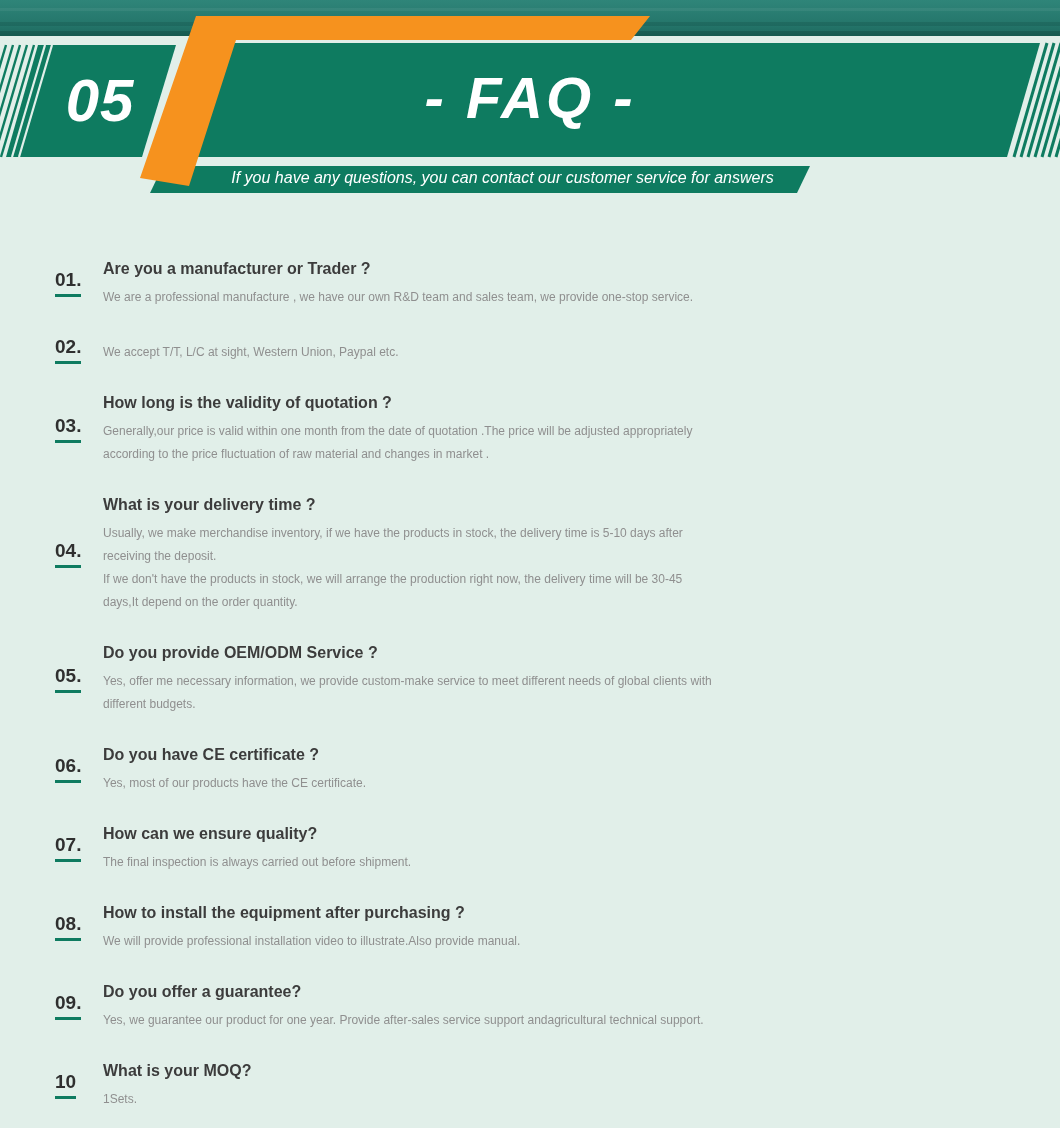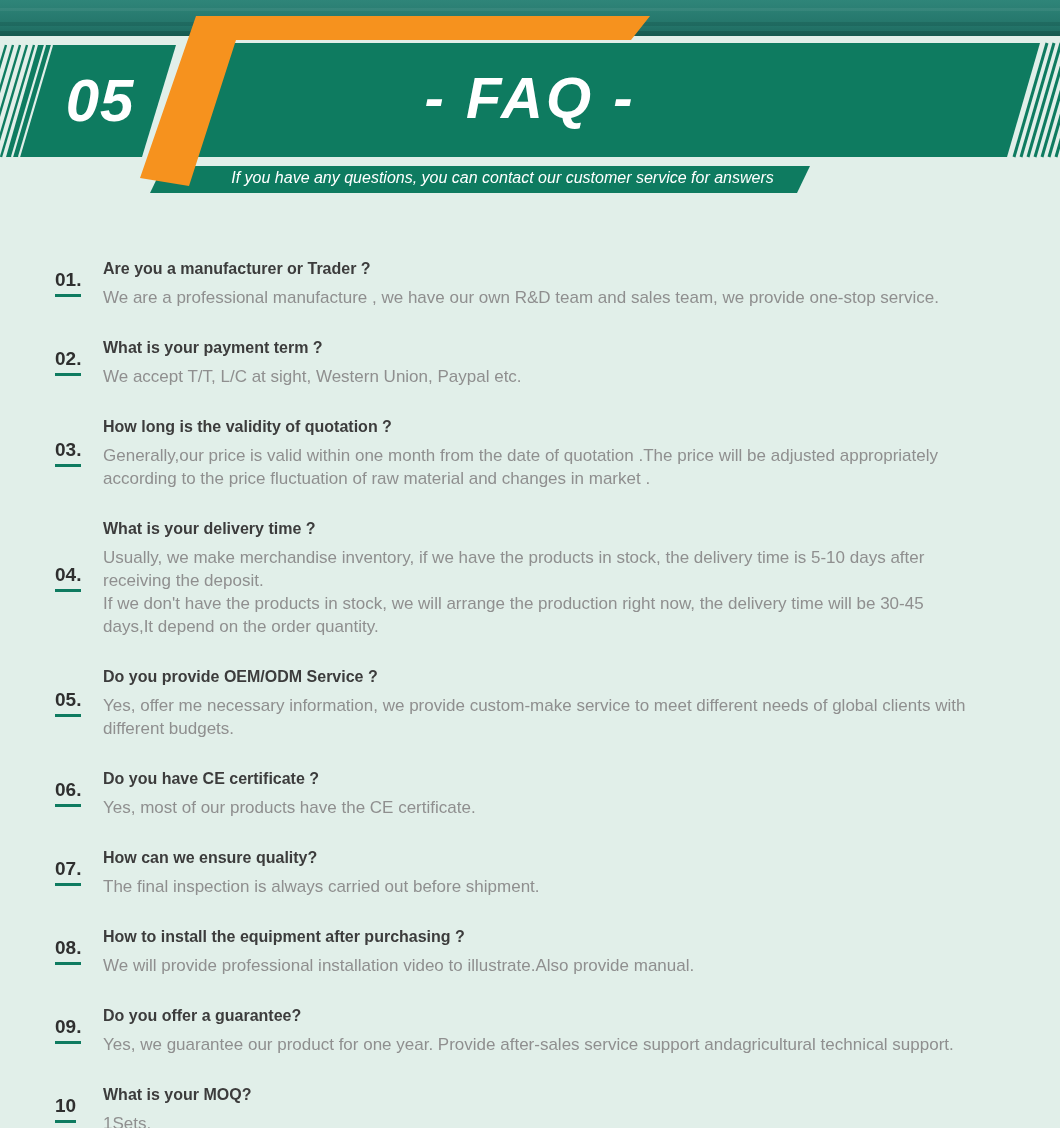--- a/index.html
+++ b/index.html
@@ -42,21 +42,21 @@
   }
   .num span{
     display:inline-block;border-bottom:3px solid var(--green);padding-bottom:3px;
   }
   .qa{flex:1;}
   .q{
     font-size:16px;font-weight:bold;color:var(--question_color);
     line-height:24px;
   }
   .a{
-    margin-top:5px;font-size:17px;color:var(--answer_color);
+    margin-top:5px;font-size:12px;color:var(--answer_color);
     line-height:23px;white-space:pre-line;max-width:935px;
   }
 </style>
 </head>
 <body>
 
 <div class="header">
   <svg width="1060" height="200" viewBox="0 0 1060 200">
     <defs>
       <linearGradient id="bandGrad" x1="0" y1="0" x2="0" y2="1">
@@ -114,21 +114,20 @@
     <div class="num"><span>01.</span></div>
     <div class="qa">
       <div class="q">Are you a manufacturer or Trader ?</div>
       <div class="a">We are a professional manufacture , we have our own R&amp;D team and sales team, we provide one-stop service.</div>
     </div>
   </div>
 
   <div class="item">
     <div class="num"><span>02.</span></div>
     <div class="qa">
-      <div class="q">What is your payment term ?</div>
       <div class="a">We accept T/T, L/C at sight, Western Union, Paypal etc.</div>
     </div>
   </div>
 
   <div class="item">
     <div class="num"><span>03.</span></div>
     <div class="qa">
       <div class="q">How long is the validity of quotation ?</div>
       <div class="a">Generally,our price is valid within one month from the date of quotation .The price will be adjusted appropriately
 according to the price fluctuation of raw material and changes in market .</div>

